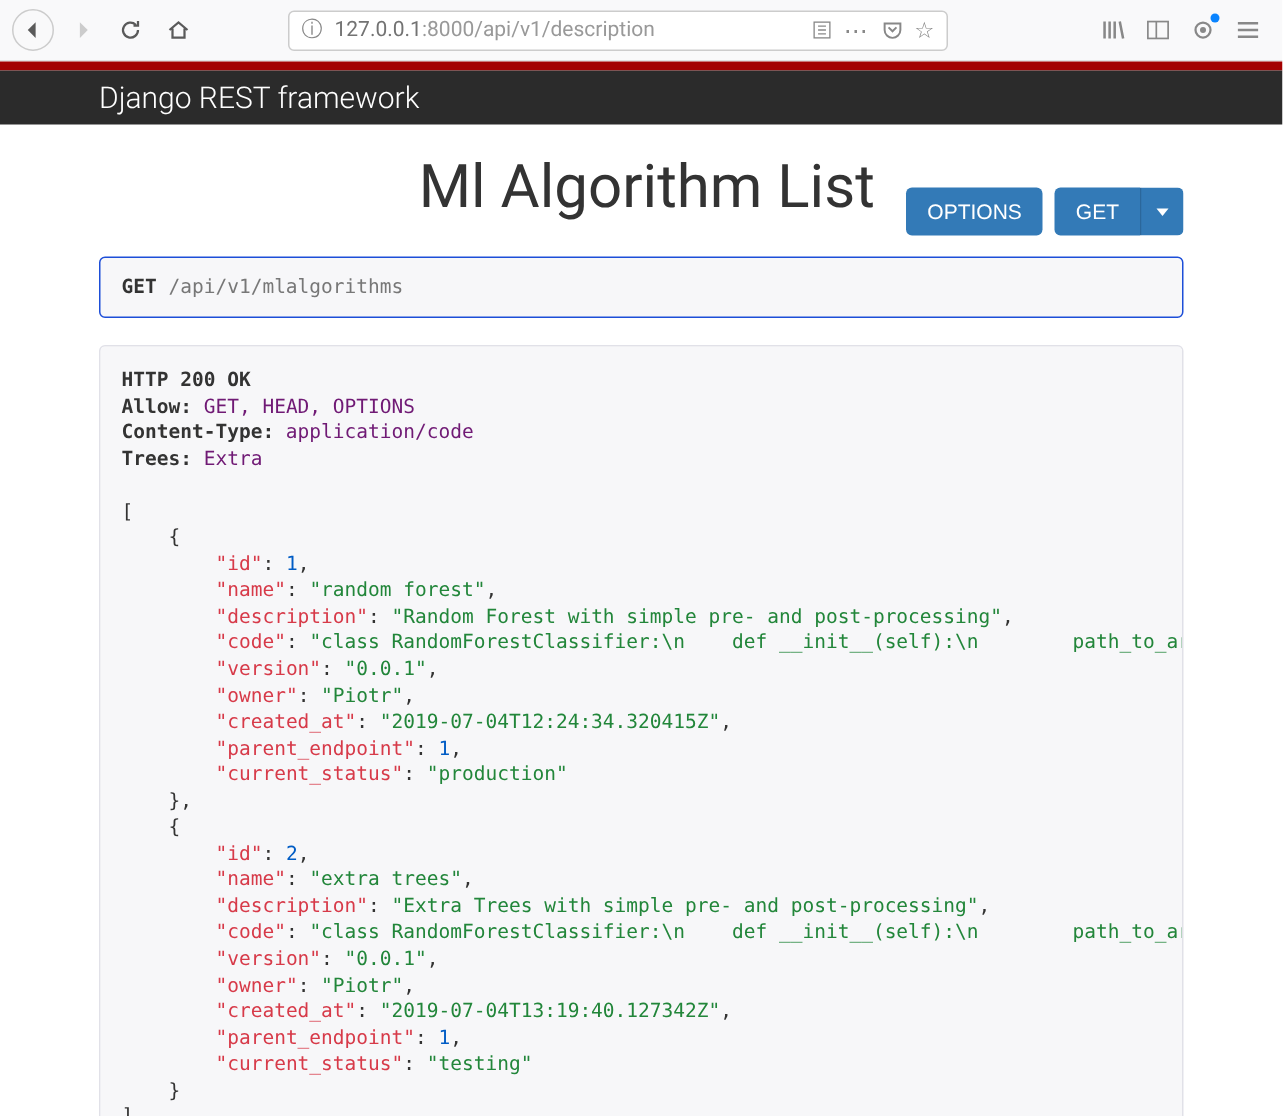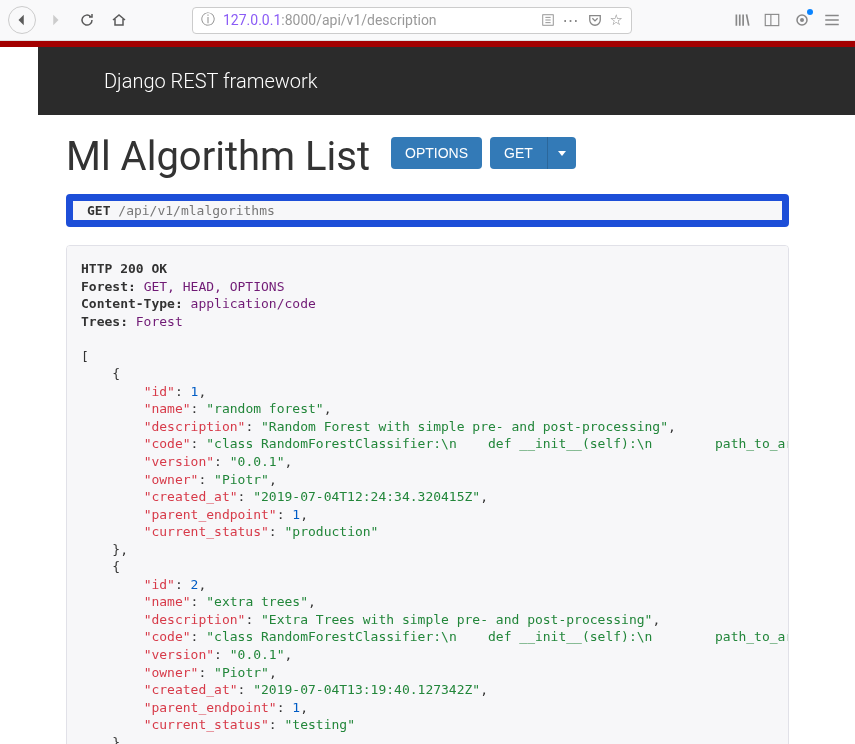--- a/index.html
+++ b/index.html
@@ -7,44 +7,44 @@
     
     
     .browser-toolbar { display: flex; align-items: center; padding: 6px 8px; background: #f9f9fa; border-bottom: 1px solid #e0e0e0; gap: 10px; }
     .nav-buttons { display: flex; gap: 6px; align-items: center; }
     .nav-btn { width: 26px; height: 26px; display: flex; align-items: center; justify-content: center; color: #5a5a5a; cursor: pointer; border-radius: 4px; }
     .nav-btn.back-circle { border: 1px solid #ccc; border-radius: 50%; width: 28px; height: 28px; }
     .nav-btn.disabled { color: #bbb; }
     .url-bar { flex: 0 0 auto; width: 440px; display: flex; align-items: center; background: #fff; border: 1px solid #ccc; border-radius: 4px; padding: 3px 8px; margin-left: 50px; gap: 8px; }
     .url-info-icon { color: #888; font-size: 14px; }
     .url-text { flex: 1; font-size: 14px; color: #999; overflow: hidden; white-space: nowrap; }
-    .url-host { color: #8b5cf6; }
+    .url-host { color: #737373; }
     .url-right-icons { display: flex; gap: 8px; align-items: center; color: #888; }
     .toolbar-right { display: flex; gap: 12px; align-items: center; margin-left: auto; margin-right: 6px; color: #888; }
     .tool-icon { width: 18px; height: 18px; display: flex; align-items: center; justify-content: center; }
     
     
     .red-strip { height: 6px; background: #a30000; }
     
     
-    .dark-header { background: #2b2b2b; color: #fff; padding: 22px 66px; font-size: 20px; font-weight: 300; margin-left: 38px; }
+    .dark-header { background: #2b2b2b; color: #fff; padding: 6px 66px; font-size: 20px; font-weight: 300; }
     
     
     .content { padding: 18px 66px; }
-    .page-head { display: flex; align-items: flex-start; justify-content: flex-start; }
+    .page-head { display: flex; align-items: flex-start; justify-content: flex-end; }
     .page-title { font-size: 40px; font-weight: 400; color: #333; }
-    .action-buttons { display: flex; gap: 8px; margin-top: 4px; padding-left: 21px; }
+    .action-buttons { display: flex; gap: 8px; margin-top: 24px; padding-left: 21px; }
     .btn { display: inline-flex; align-items: center; background: #337ab7; color: #fff; border: none; padding: 8px 14px; font-size: 14px; border-radius: 4px; cursor: pointer; }
     .btn-group { display: flex; }
     .btn-group .btn:first-child { border-top-right-radius: 0; border-bottom-right-radius: 0; }
     .btn-group .btn:last-child { border-top-left-radius: 0; border-bottom-left-radius: 0; border-left: 1px solid rgba(0,0,0,0.15); padding: 8px 10px; }
     .caret { width: 0; height: 0; border-left: 4px solid transparent; border-right: 4px solid transparent; border-top: 5px solid #fff; display: inline-block; }
     
     
-    .request-line { background: #f7f7f9; border: 7px solid #1d4ed8; border-radius: 4px; padding: 2px 14px; margin-top: 14px; font-family: Menlo, Consolas, monospace; font-size: 13px; color: #777; }
+    .request-line { background: #f7f7f9; border: 1px solid #1d4ed8; border-radius: 4px; padding: 12px 14px; margin-top: 14px; font-family: Menlo, Consolas, monospace; font-size: 13px; color: #777; }
     .request-method { font-weight: bold; color: #333; }
     
     
     .response-block { background: #f7f7f9; border: 1px solid #e1e1e8; border-radius: 4px; padding: 14px; margin-top: 18px; font-family: Menlo, Consolas, monospace; font-size: 13px; line-height: 1.35; overflow-x: auto; white-space: pre; color: #333; }
     .hdr-name { font-weight: bold; color: #333; margin-top: 16px; }
     .hdr-val { color: #701a75; }
     .str { color: #22863a; }
     .key { color: #d73a49; }
     .num { color: #005cc5; }
     .pun { color: #333; }
@@ -133,23 +133,23 @@
         <button class="btn">
             <span class="caret"></span>
           </button>
       </div>
     </div>
   </div>
 
   <div class="request-line"><span class="request-method">GET</span><span> /api/v1/mlalgorithms</span></div>
 
   <div class="response-block" id="response-block"><span class="hdr-name">HTTP 200 OK</span>
-<span class="hdr-name">Forest:</span> <span class="hdr-val">GET, HEAD, OPTIONS</span>
+<span class="hdr-name">Allow:</span> <span class="hdr-val">GET, HEAD, OPTIONS</span>
 <span class="hdr-name">Content-Type:</span> <span class="hdr-val">application/code</span>
-<span class="hdr-name">Trees:</span> <span class="hdr-val">Forest</span>
+<span class="hdr-name">Trees:</span> <span class="hdr-val">Extra</span>
 
 [
     {
         <span class="key">"id"</span><span class="pun">:</span> <span class="num">1</span><span class="pun">,</span>
         <span class="key">"name"</span><span class="pun">:</span> <span class="str">"random forest"</span><span class="pun">,</span>
         <span class="key">"description"</span><span class="pun">:</span> <span class="str">"Random Forest with simple pre- and post-processing"</span><span class="pun">,</span>
         <span class="key">"code"</span><span class="pun">:</span> <span class="str">"class RandomForestClassifier:\n    def __init__(self):\n        path_to_artifacts = \"</span>
         <span class="key">"version"</span><span class="pun">:</span> <span class="str">"0.0.1"</span><span class="pun">,</span>
         <span class="key">"owner"</span><span class="pun">:</span> <span class="str">"Piotr"</span><span class="pun">,</span>
         <span class="key">"created_at"</span><span class="pun">:</span> <span class="str">"2019-07-04T12:24:34.320415Z"</span><span class="pun">,</span>

